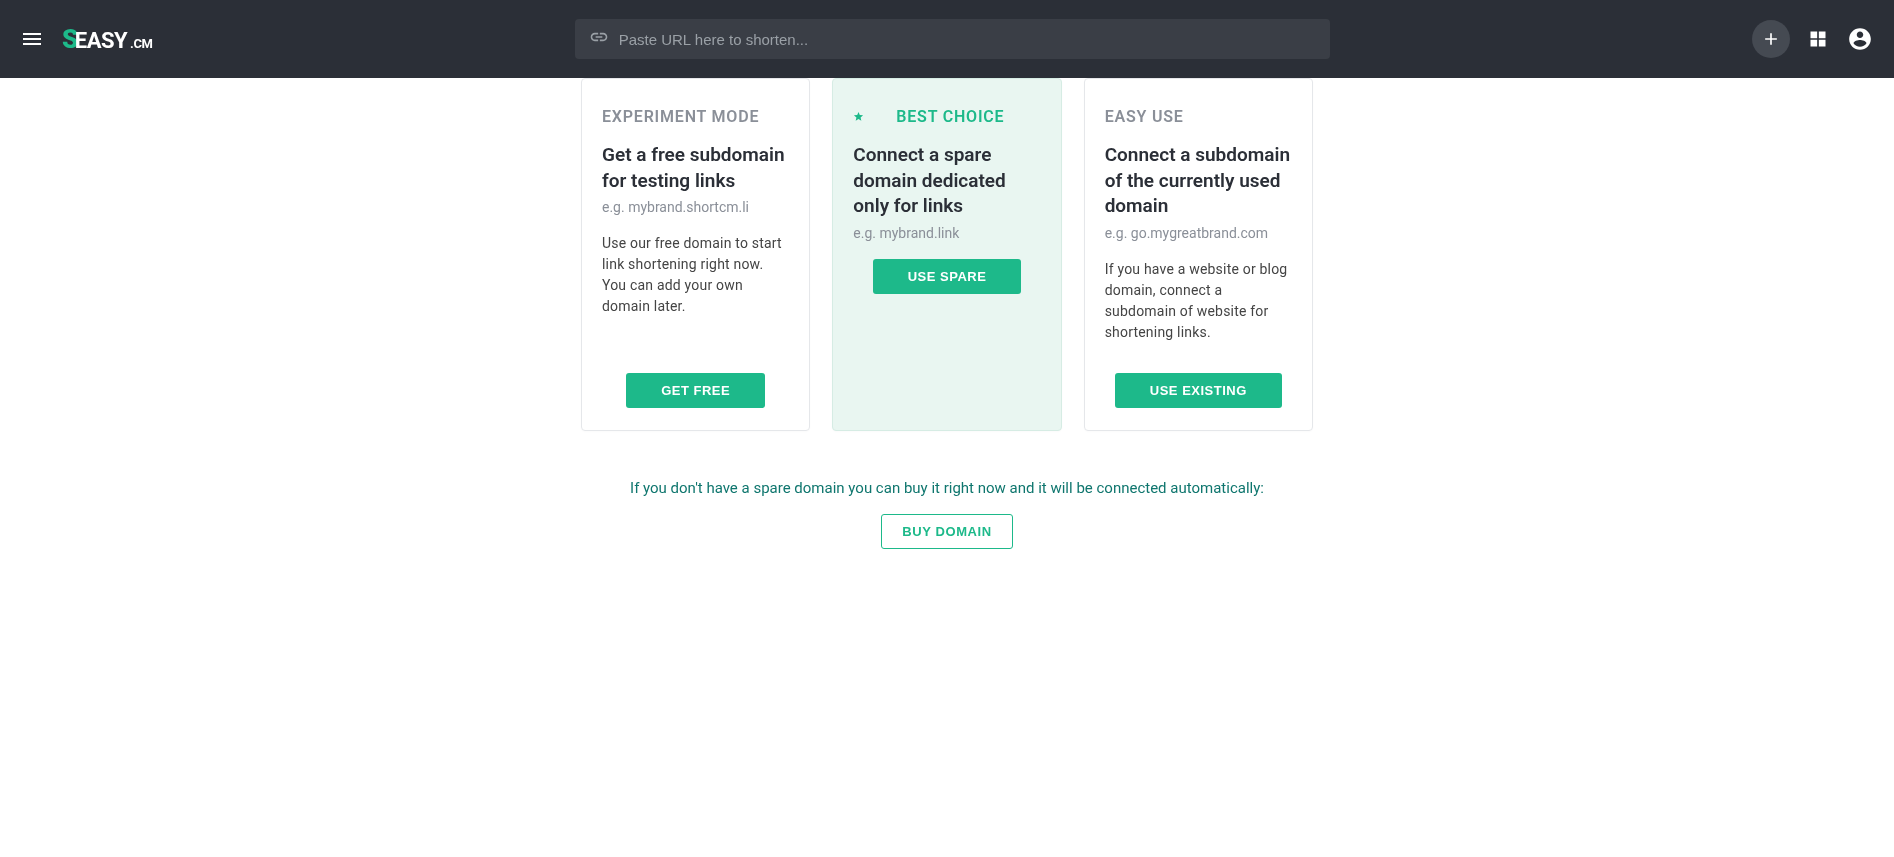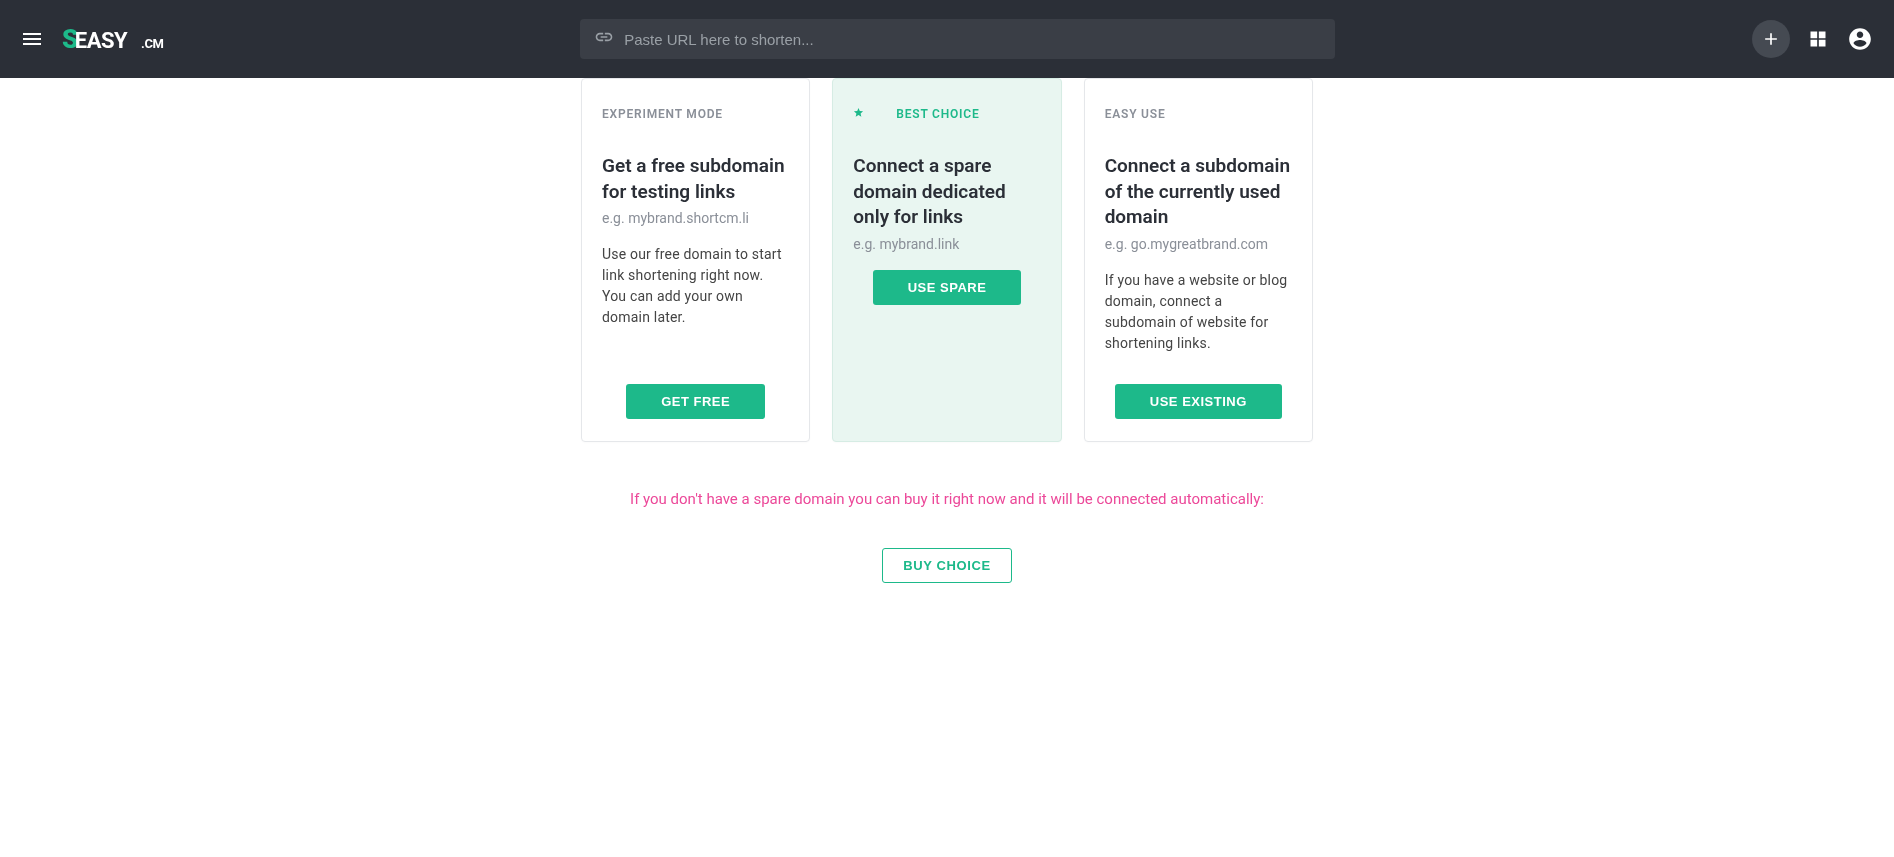--- a/index.html
+++ b/index.html
@@ -8,21 +8,21 @@
   background: #2b2f37;
   height: 78px;
   display: flex;
   align-items: center;
   padding: 0 20px;
 }
 .menu-icon { color: #fff; cursor: pointer; display: flex; align-items: center; margin-right: 18px; }
 .logo { display: flex; align-items: baseline; font-weight: 700; color: #fff; letter-spacing: -0.5px; }
 .logo-accent { color: #1db98a; font-size: 26px; font-weight: 900; margin-right: -3px; }
 .logo-short { font-size: 22px; }
-.logo-cm { font-size: 13px; margin-left: 14px; }
+.logo-cm { font-size: 13px; margin-left: 3px; }
 .search-wrap { flex: 1; display: flex; justify-content: center; }
 .search-box {
   width: 755px;
   height: 40px;
   background: #3a3e46;
   border-radius: 4px;
   display: flex;
   align-items: center;
   padding: 0 14px;
   color: #9aa0a6;
@@ -60,40 +60,40 @@
 .card {
   flex: 1;
   border: 1px solid #e5e7ea;
   border-radius: 4px;
   padding: 28px 20px 22px 20px;
   display: flex;
   flex-direction: column;
   box-shadow: 0 1px 2px rgba(0,0,0,0.02);
 }
 .card.featured { background: #e9f6f1; border-color: #d6ece4; }
-.card-label { font-size: 12px; letter-spacing: 0.8px; color: #8a8f98; font-weight: 600; margin-bottom: 32px; display:flex; align-items:center; gap:4px; }
+.card-label { font-size: 16px; letter-spacing: 0.8px; color: #8a8f98; font-weight: 600; margin-bottom: 16px; display:flex; align-items:center; gap:4px; }
 .card.featured .card-label { color: #1db98a; gap: 32px; }
 .card-title { font-size: 19px; font-weight: 600; color: #2b2f37; line-height: 1.35; margin-bottom: 6px; }
 .card-example { font-size: 14px; color: #8a8f98; margin-bottom: 18px; }
 .card-desc { font-size: 14px; color: #444; line-height: 1.5; letter-spacing: 0.2px; flex: 1; margin-bottom: 30px; }
 .card-btn {
   align-self: center;
   background: #1db98a;
   color: #fff;
   border: none;
   padding: 10px 35px;
   font-size: 13px;
   font-weight: 700;
   letter-spacing: 0.5px;
   border-radius: 3px;
   cursor: pointer;
 }
 
 .buy-section { text-align: center; }
-.buy-text { font-size: 15px; color: #ec4899; margin-bottom: 40px; }
+.buy-text { font-size: 15px; color: #0f766e; margin-bottom: 17px; }
 .buy-btn {
   background: #fff;
   color: #1db98a;
   border: 1px solid #1db98a;
   padding: 9px 20px;
   font-size: 13px;
   font-weight: 700;
   letter-spacing: 0.6px;
   border-radius: 3px;
   cursor: pointer;
@@ -178,17 +178,17 @@
         <div class="card-title">Connect a subdomain of the currently used domain</div>
         <div class="card-example">e.g. go.mygreatbrand.com</div>
         <div class="card-desc">If you have a website or blog domain, connect a subdomain of website for shortening links.</div>
         <button class="card-btn">USE EXISTING</button>
       </div>
 
     </div>
 
     <div class="buy-section">
       <p class="buy-text">If you don't have a spare domain you can buy it right now and it will be connected automatically:</p>
-      <button class="buy-btn">BUY CHOICE</button>
+      <button class="buy-btn">BUY DOMAIN</button>
     </div>
 
   </div>
 </div>
 
 </body></html>

